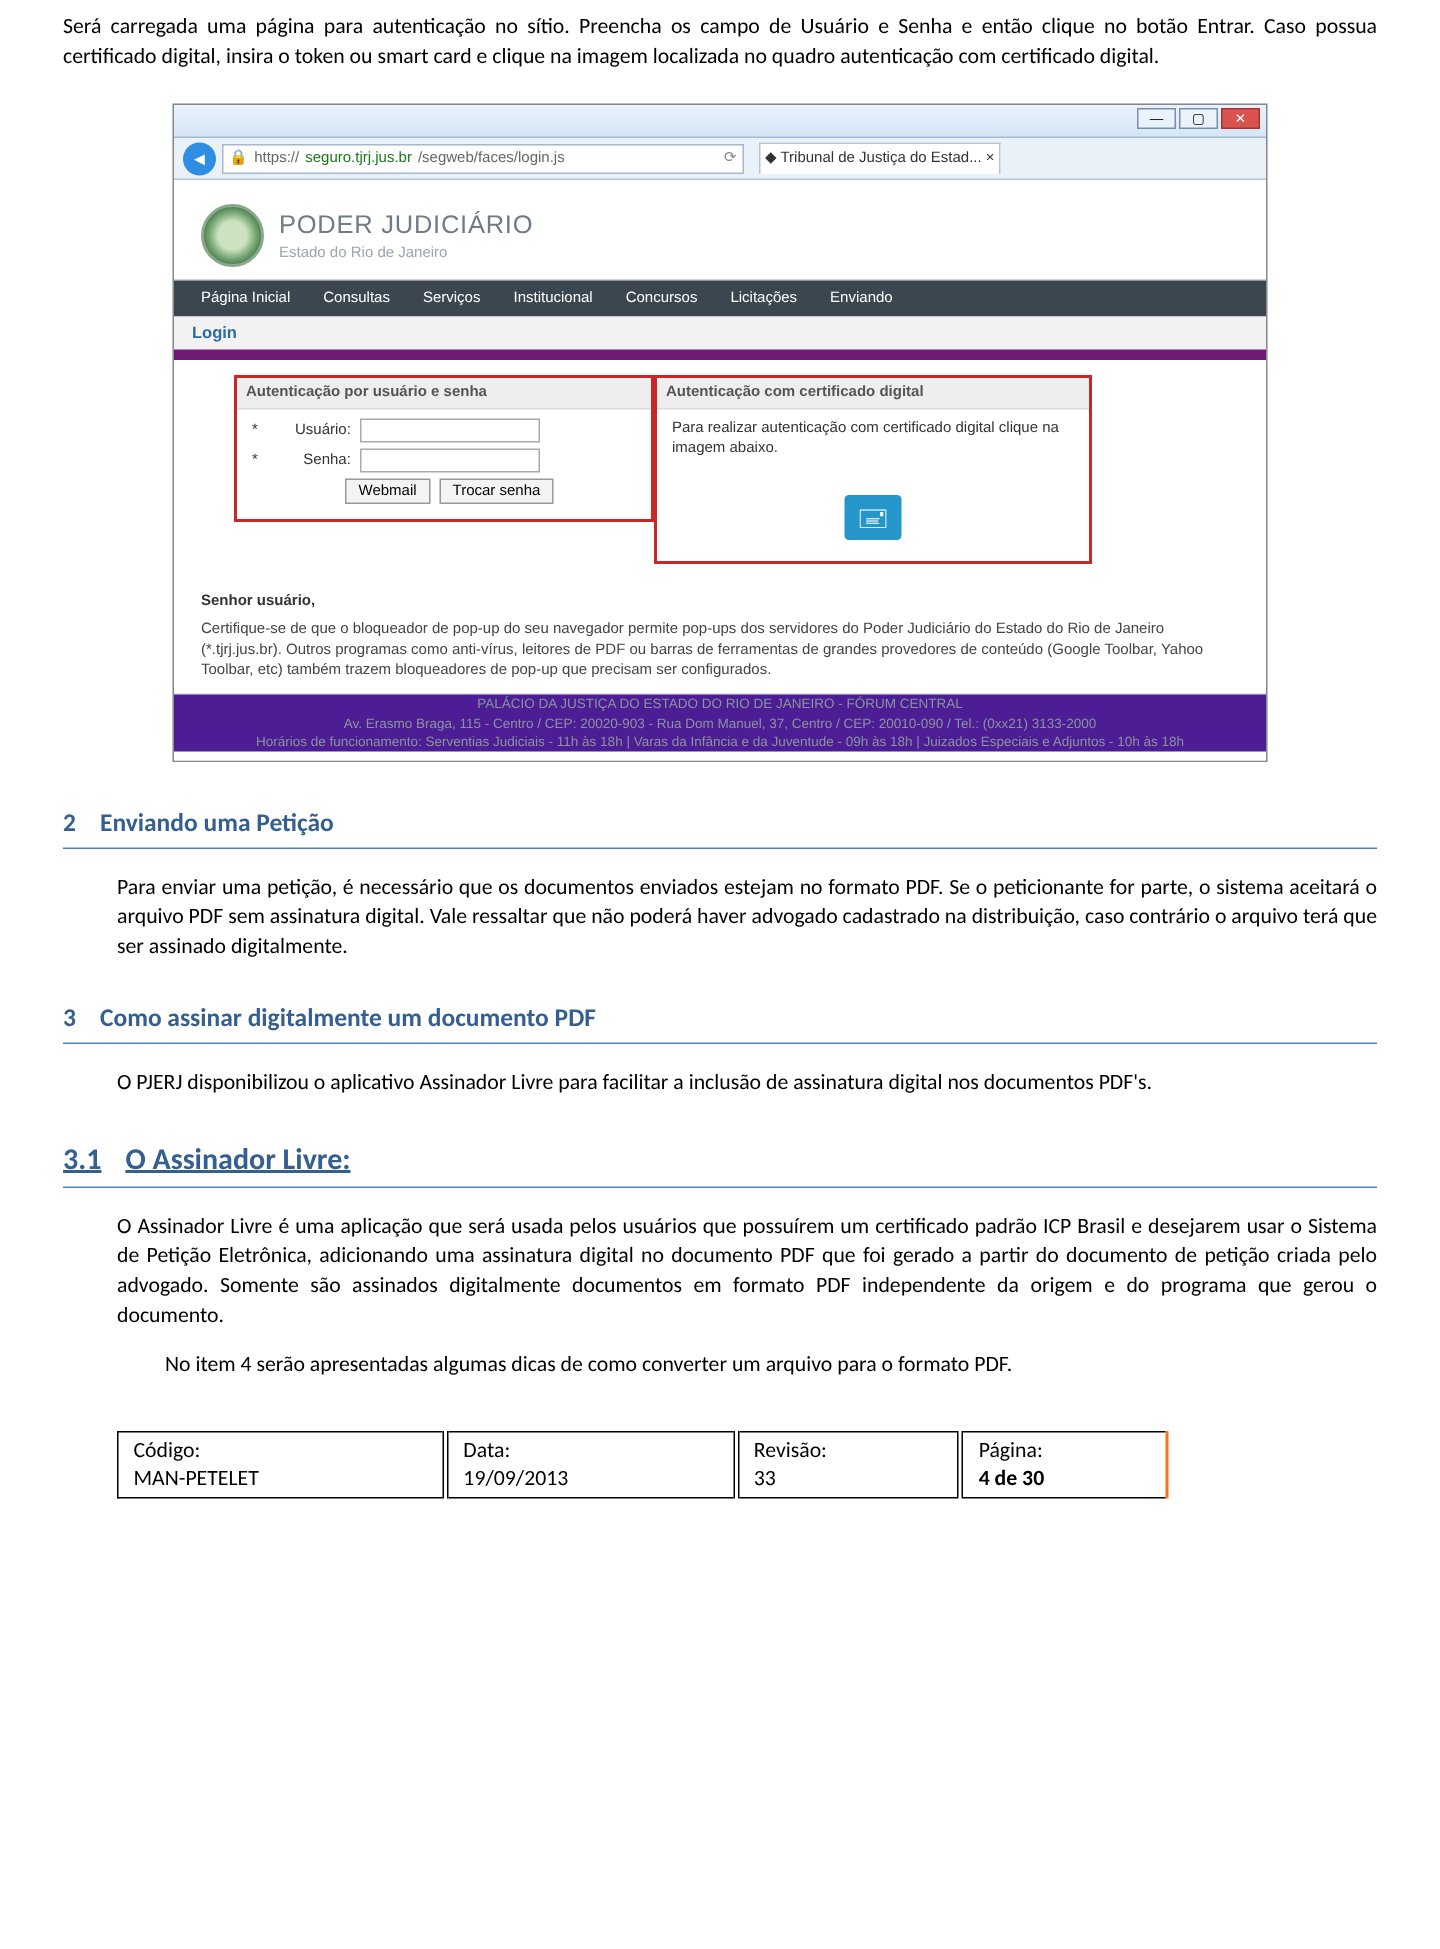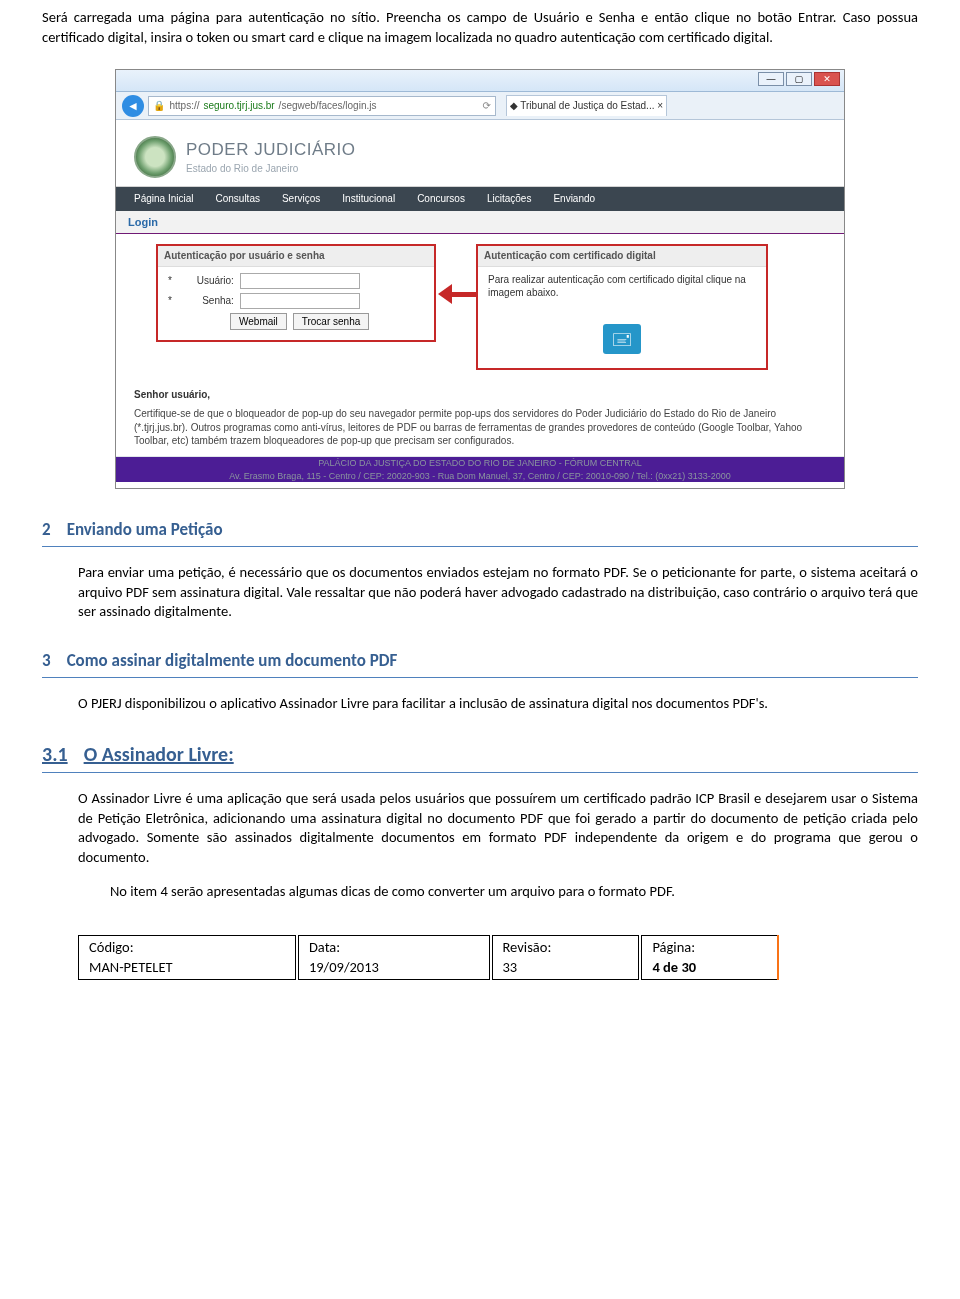--- a/index.html
+++ b/index.html
@@ -65,24 +65,24 @@
   }
   .pj-title { color:#6f7c88; }
   .pj-title .t1{font-size:17px;letter-spacing:0.5px;font-weight:500;}
   .pj-title .t2{font-size:10px;color:#9ba6b0;}
   .menu-bar {
     background:#3b4650;color:#fff;font-size:10px;
     display:flex;gap:22px;padding:5px 18px;
   }
   .login-lbl {
     background:#f2f2f2;color:#2b6aa8;font-size:11px;font-weight:bold;
-    padding:4px 12px;border-bottom:1px solid #701a75;
+    padding:4px 12px;border-bottom:7px solid #701a75;
   }
   .auth-row {
-    display:flex;gap:40px;padding:10px 40px;position:relative;align-items:flex-start;
+    display:flex;padding:10px 40px;position:relative;align-items:flex-start;
   }
   .auth-box {
     border:2px solid #c62828;padding:6px 10px 10px 10px;
     background:#fff;width:280px;position:relative;
   }
   .auth-box.right { width:292px; }
   .box-head {
     font-size:10px;font-weight:bold;color:#555;background:#eee;
     padding:3px 6px;margin:-6px -10px 6px -10px;border-bottom:1px solid #ddd;
   }
@@ -206,20 +206,21 @@
         <div class="cert-ic">🖃</div>
       </div>
     </div>
     <div class="notice-block">
       <div class="greet">Senhor usuário,</div>
       <div class="msg">Certifique-se de que o bloqueador de pop-up do seu navegador permite pop-ups dos servidores do Poder Judiciário do Estado do Rio de Janeiro (*.tjrj.jus.br). Outros programas como anti-vírus, leitores de PDF ou barras de ferramentas de grandes provedores de conteúdo (Google Toolbar, Yahoo Toolbar, etc) também trazem bloqueadores de pop-up que precisam ser configurados.</div>
     </div>
     <div class="footer-info">
       <div>PALÁCIO DA JUSTIÇA DO ESTADO DO RIO DE JANEIRO - FÓRUM CENTRAL</div>
       <div>Av. Erasmo Braga, 115 - Centro / CEP: 20020-903 - Rua Dom Manuel, 37, Centro / CEP: 20010-090 / Tel.: (0xx21) 3133-2000</div>
+      <div>Horários de funcionamento: Serventias Judiciais - 11h às 18h | Varas da Infância e da Juventude - 09h às 18h | Juizados Especiais e Adjuntos - 10h às 18h</div>
     </div>
   </div>
 </div>
 
 <div class="section-heading">
   <span>2</span>
   <span>Enviando uma Petição</span>
 </div>
 <div class="body-block">
   <p>Para enviar uma petição, é necessário que os documentos enviados estejam no formato PDF. Se o peticionante for parte, o sistema aceitará o arquivo PDF sem assinatura digital. Vale ressaltar que não poderá haver advogado cadastrado na distribuição, caso contrário o arquivo terá que ser assinado digitalmente.</p>

